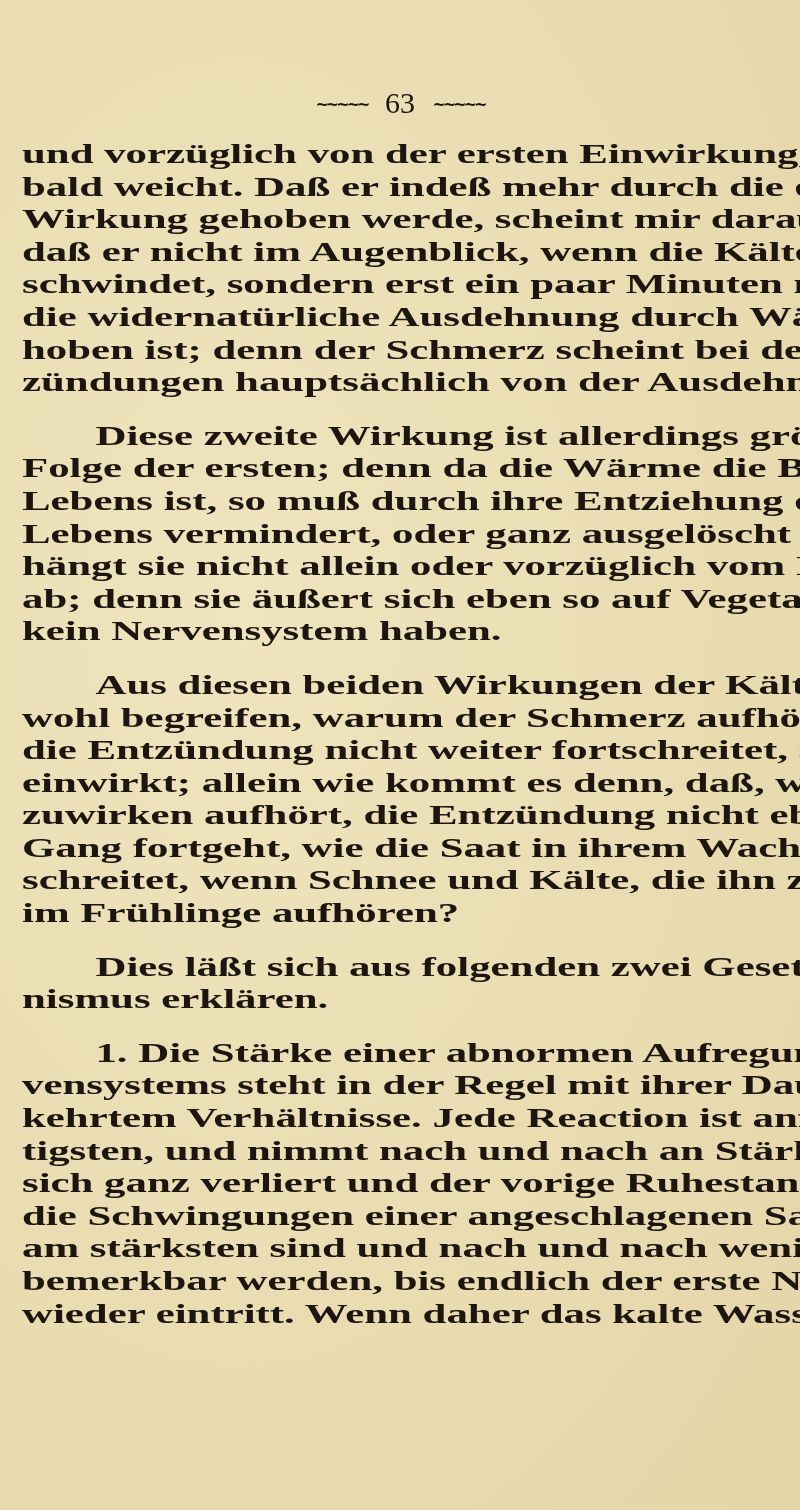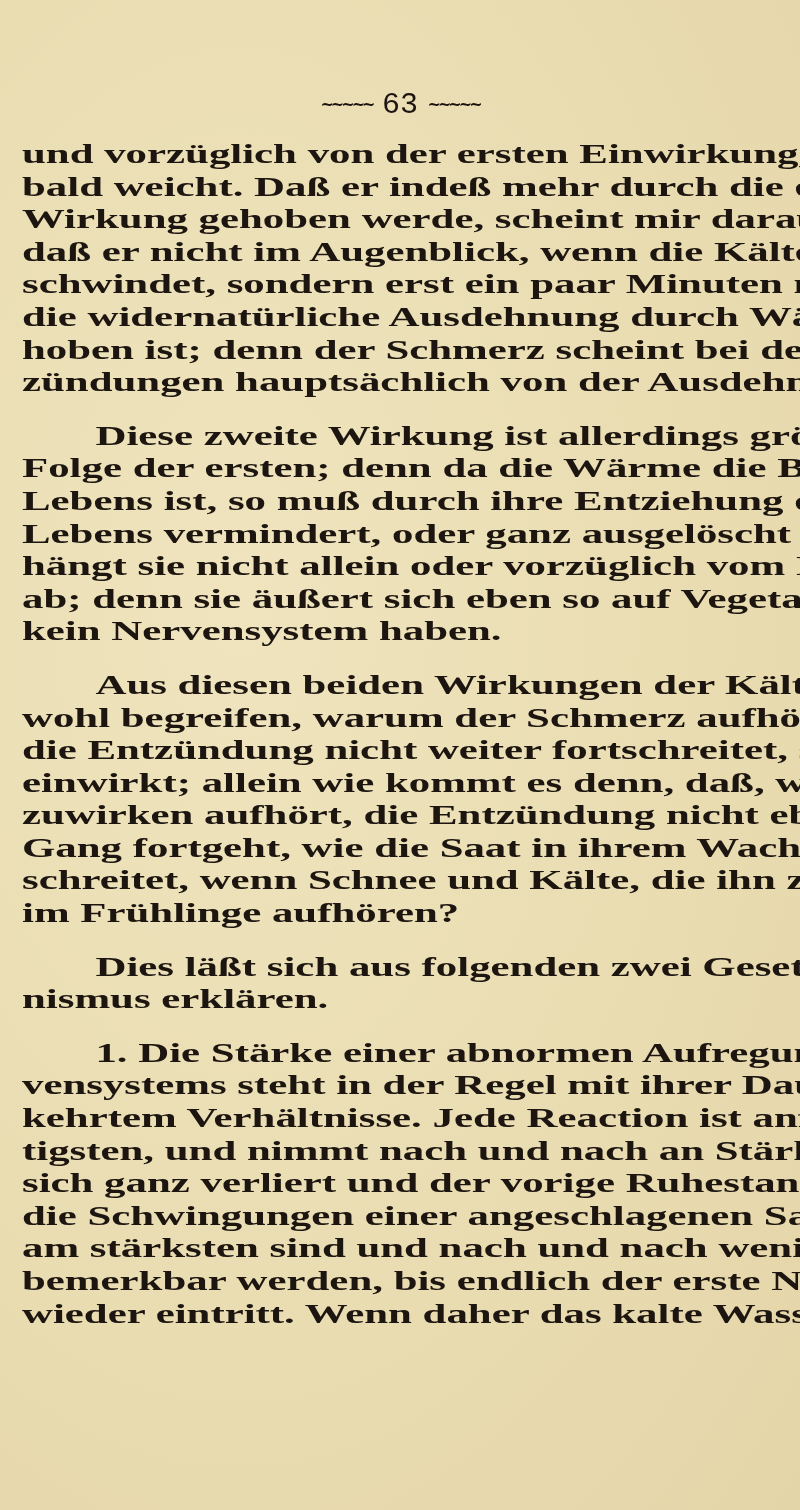--- a/index.html
+++ b/index.html
@@ -11,21 +11,21 @@
     color:#1c1510;
     position:relative;
   }
   .page-header {
     position:absolute; top:86px; left:0; width:800px;
     text-align:center; font-size:30px; line-height:34px;
   }
   .page-header .rule {
     display:inline-block; font-size:16px; vertical-align:middle; letter-spacing:-3px; font-weight:bold;
   }
-  .page-header .num { display:inline-block; margin:0 0; font-family:Liberation Mono, monospace; }
+  .page-header .num { display:inline-block; margin:0 8px; font-family:Liberation Serif, serif; }
   .body-text {
     position:absolute; top:138px; left:22px; width:436px;
     transform-origin: 0 0; transform: scaleX(1.53);
     font-family: "Liberation Serif", serif;
     font-size:28px; line-height:32.6px; font-weight:bold;
   }
   .line { display:block; white-space:nowrap; text-align:justify; text-align-last:justify; height:32.6px; }
   .line.last { text-align-last:left; }
   .line.indent { padding-left:48px; }
   .para-gap { height:21px; }

